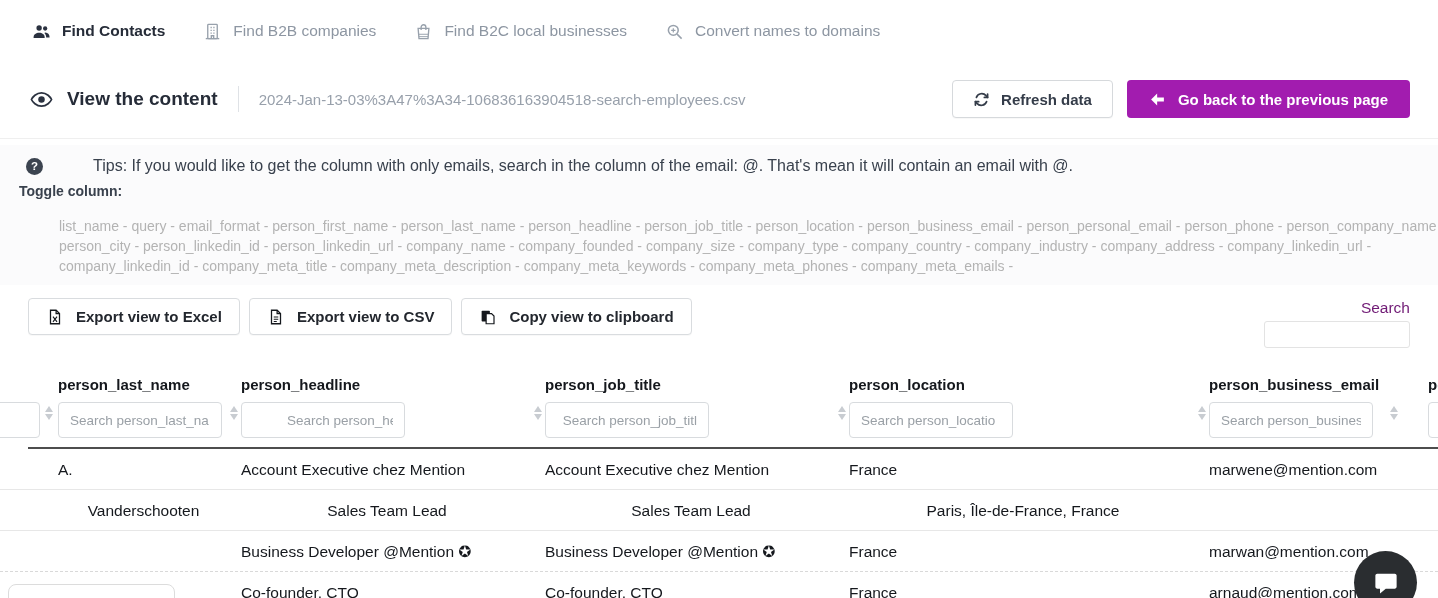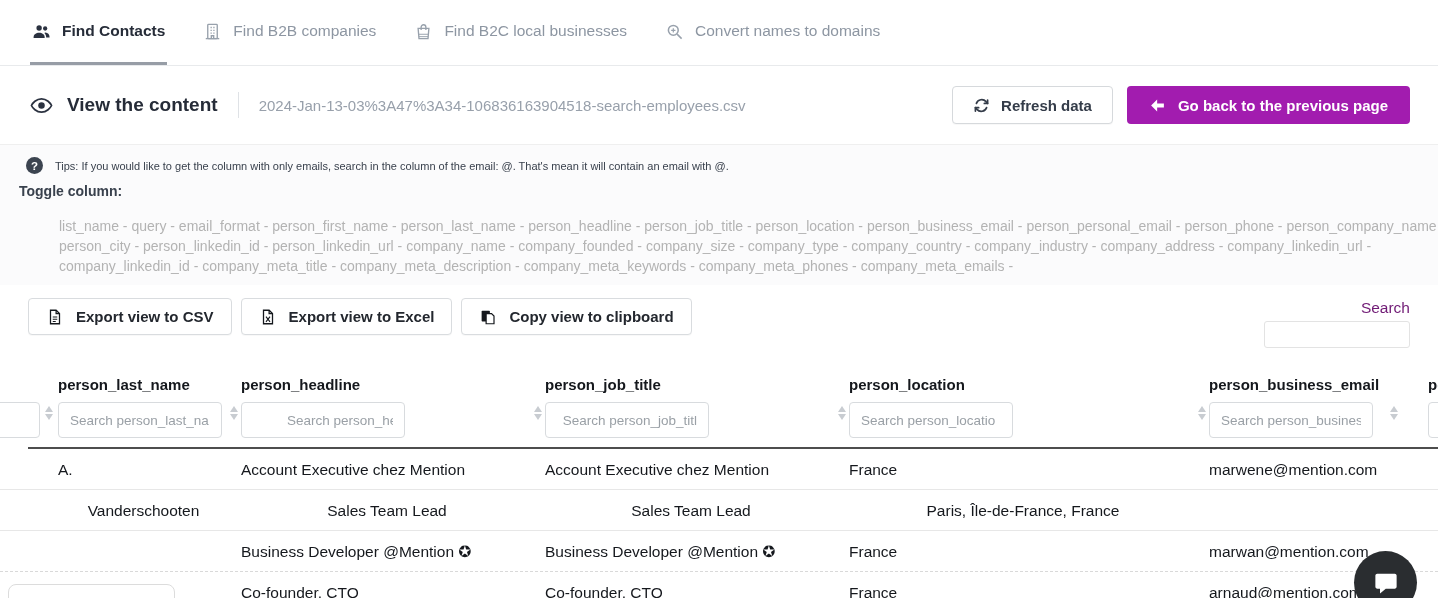--- a/index.html
+++ b/index.html
@@ -19,21 +19,21 @@
     display:flex; align-items:center; gap:11px; cursor:pointer;
     font-size:15.5px; color:#8d96a2; border-bottom:3px solid transparent;
     padding:0 2px;
   }
   .nav-tab .nv-ico { width:19px; height:19px; display:inline-flex; color:#98a1ac; }
   .nav-tab svg { width:100%; height:100%; }
   .nav-tab.active { color:#262c38; font-weight:700; border-bottom-color:#979da6; }
   .nav-tab.active .nv-ico { color:#2b3240; }
   
   .content-header {
-    position:absolute; top:66px; left:0; width:1438px; height:79px;
+    position:absolute; top:60px; left:0; width:1438px; height:79px;
     border-bottom:1px solid #efefef; background:#fff;
     display:flex; align-items:center; padding:0 28px 0 30px;
   }
   .ch-left { display:flex; align-items:center; gap:14px; }
   .eye-ico { width:23px; height:23px; color:#2b3240; display:inline-flex; }
   .eye-ico svg { width:100%; height:100%; }
   .ch-title { font-size:19px; font-weight:700; color:#262c38; }
   .ch-divider { width:1px; height:26px; background:#dfe2e6; margin:0 6px; }
   .ch-filename { font-size:15px; color:#98a0ab; }
   .ch-right { margin-left:auto; display:flex; gap:14px; }
@@ -55,21 +55,21 @@
   .tips-section {
     position:absolute; top:145px; left:0; width:1438px; height:140px;
     background:#fbfbfc;
   }
   .tips-row { position:absolute; top:12px; left:26px; display:flex; align-items:center; gap:12px; }
   .q-ico {
     width:17px; height:17px; border-radius:50%; background:#3c4450; color:#fff;
     font-size:11.5px; font-weight:700; display:flex; align-items:center; justify-content:center;
     flex:0 0 17px;
   }
-  .tips-text { font-size:11px; color:#39414d; }
+  .tips-text { font-size:16px; color:#39414d;margin-left:38px; }
   .toggle-label { position:absolute; top:38px; left:19px; font-size:14px; font-weight:700; color:#39414d; }
   .toggle-list {
     position:absolute; top:71px; left:19px; width:1392px;
     font-size:14px; line-height:20px; color:#b3b3b3;margin-left:40px;
   }
   .toggle-item { cursor:pointer; color:#b3b3b3; }
   
   .toolbar { position:absolute; top:285px; left:0; width:1438px; height:83px; background:#fff; }
   .export-group { position:absolute; top:13px; left:28px; display:flex; gap:9px; }
   .btn-export {
@@ -208,34 +208,34 @@
   <div class="toggle-list" id="toggle-list"><span class="toggle-item">list_name</span> - <span class="toggle-item">query</span> - <span class="toggle-item">email_format</span> - <span class="toggle-item">person_first_name</span> - <span class="toggle-item">person_last_name</span> - <span class="toggle-item">person_headline</span> - <span class="toggle-item">person_job_title</span> - <span class="toggle-item">person_location</span> - <span class="toggle-item">person_business_email</span> - <span class="toggle-item">person_personal_email</span> - <span class="toggle-item">person_phone</span> - <span class="toggle-item">person_company_name</span> - <span class="toggle-item">person_city</span> - <span class="toggle-item">person_linkedin_id</span> - <span class="toggle-item">person_linkedin_url</span> - <span class="toggle-item">company_name</span> - <span class="toggle-item">company_founded</span> - <span class="toggle-item">company_size</span> - <span class="toggle-item">company_type</span> - <span class="toggle-item">company_country</span> - <span class="toggle-item">company_industry</span> - <span class="toggle-item">company_address</span> - <span class="toggle-item">company_linkedin_url</span> - <span class="toggle-item">company_linkedin_id</span> - <span class="toggle-item">company_meta_title</span> - <span class="toggle-item">company_meta_description</span> - <span class="toggle-item">company_meta_keywords</span> - <span class="toggle-item">company_meta_phones</span> - <span class="toggle-item">company_meta_emails</span> - </div>
 </section>
 
 <section class="toolbar">
   <div class="export-group" id="export-group">
       <button class="btn-export">
         <span class="b-ico" style="display: inline-flex;">
           <svg viewBox="0 0 24 24" fill="none" stroke="currentColor" stroke-width="1.7">
             <path d="M13.5 3H6v18h12V7.5L13.5 3z"></path>
             <path d="M13.5 3v4.5H18"></path>
-            <path d="M9 12h6M9 15h6M9 18h4" stroke-width="1.4"></path>
+            <path d="M9.3 11.5l5.4 7M14.7 11.5l-5.4 7" stroke-width="1.5"></path>
           </svg>
         </span>
-        <span>Export view to CSV</span>
+        <span>Export view to Excel</span>
       </button>
       <button class="btn-export">
         <span class="b-ico" style="display: inline-flex;">
           <svg viewBox="0 0 24 24" fill="none" stroke="currentColor" stroke-width="1.7">
             <path d="M13.5 3H6v18h12V7.5L13.5 3z"></path>
             <path d="M13.5 3v4.5H18"></path>
-            <path d="M9.3 11.5l5.4 7M14.7 11.5l-5.4 7" stroke-width="1.5"></path>
+            <path d="M9 12h6M9 15h6M9 18h4" stroke-width="1.4"></path>
           </svg>
         </span>
-        <span>Export view to Excel</span>
+        <span>Export view to CSV</span>
       </button>
       <button class="btn-export">
         <span class="b-ico" style="display: inline-flex;">
           <svg viewBox="0 0 24 24">
             <rect x="3.5" y="3.5" width="11" height="14.5" rx="1" fill="currentColor"></rect>
             <path d="M9.5 7.5h7.2l3.3 3.3v10.2H9.5z" fill="#ffffff" stroke="currentColor" stroke-width="1.6"></path>
           </svg>
         </span>
         <span>Copy view to clipboard</span>
       </button>

